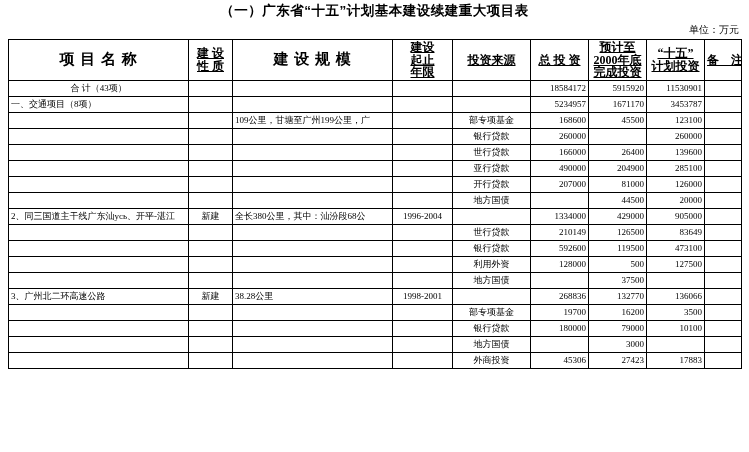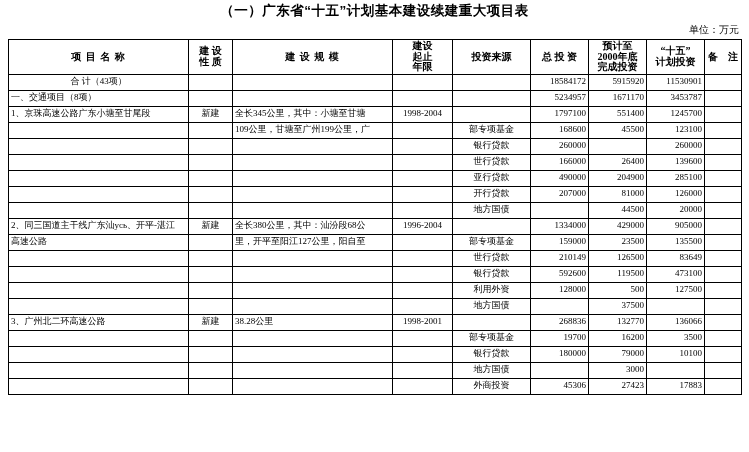--- a/index.html
+++ b/index.html
@@ -35,24 +35,24 @@
     padding:1px 2px;
     vertical-align:middle;
     height:13px;
     overflow:hidden;
     white-space:nowrap;
   }
   .hdr td{
     text-align:center;
     font-weight:bold;
     height:34px;
-    font-size:10px;
+    font-size:15px;
     letter-spacing:1px;
   }
-  .hdr td.small{font-size:10px;letter-spacing:0;}
+  .hdr td.small{font-size:12px;letter-spacing:0;text-decoration:underline;}
   .c{text-align:center;}
   .r{text-align:right;}
   .l{text-align:left;}
   .nm{padding-left:3px;}
   .hdr-line{display:block;}
 </style>
 </head>
 <body>
 
 <div class="page">
@@ -121,31 +121,20 @@
         <td></td>
         <td></td>
         <td></td>
         <td class="r">5234957</td>
         <td class="r">1671170</td>
         <td class="r">3453787</td>
         <td></td>
       </tr>
 
       <tr>
-        <td class="nm">1、京珠高速公路广东小塘至甘尾段</td>
-        <td class="c">新建</td>
-        <td class="l">全长345公里，其中：小塘至甘塘</td>
-        <td class="c">1998-2004</td>
-        <td></td>
-        <td class="r">1797100</td>
-        <td class="r">551400</td>
-        <td class="r">1245700</td>
-        <td></td>
-      </tr>
-      <tr>
         <td></td>
         <td></td>
         <td class="l">109公里，甘塘至广州199公里，广</td>
         <td></td>
         <td class="c">部专项基金</td>
         <td class="r">168600</td>
         <td class="r">45500</td>
         <td class="r">123100</td>
         <td></td>
       </tr>
@@ -210,31 +199,20 @@
         <td class="c">新建</td>
         <td class="l">全长380公里，其中：汕汾段68公</td>
         <td class="c">1996-2004</td>
         <td></td>
         <td class="r">1334000</td>
         <td class="r">429000</td>
         <td class="r">905000</td>
         <td></td>
       </tr>
       <tr>
-        <td class="nm">高速公路</td>
-        <td></td>
-        <td class="l">里，开平至阳江127公里，阳自至</td>
-        <td></td>
-        <td class="c">部专项基金</td>
-        <td class="r">159000</td>
-        <td class="r">23500</td>
-        <td class="r">135500</td>
-        <td></td>
-      </tr>
-      <tr>
         <td></td>
         <td></td>
         <td></td>
         <td></td>
         <td class="c">世行贷款</td>
         <td class="r">210149</td>
         <td class="r">126500</td>
         <td class="r">83649</td>
         <td></td>
       </tr>

